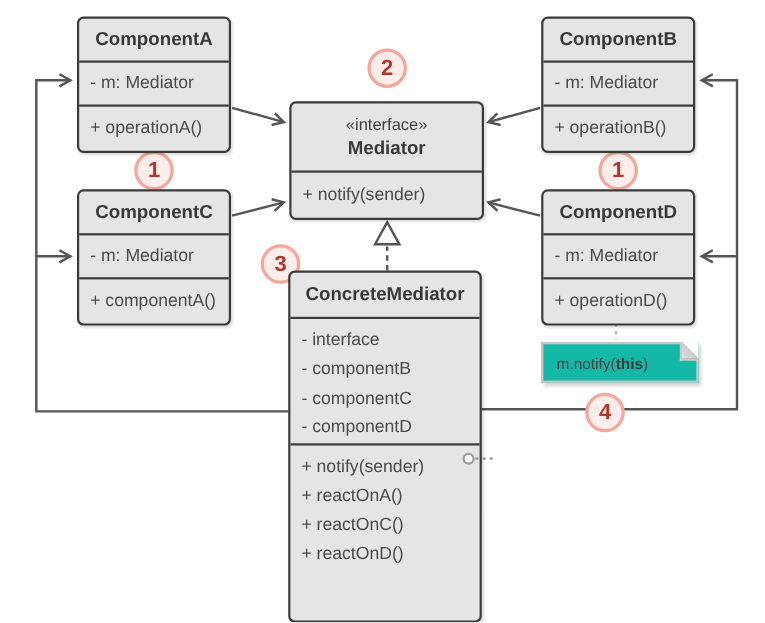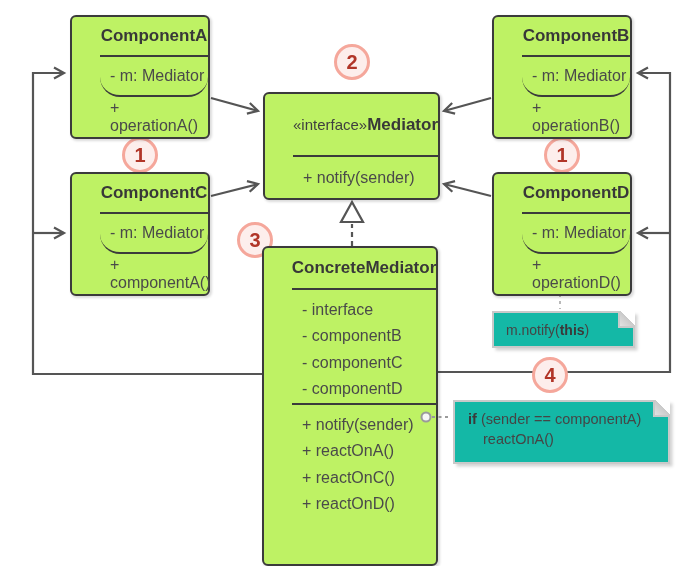--- a/index.html
+++ b/index.html
@@ -5,47 +5,46 @@
   html,body{margin:0;padding:0;background:#ffffff;}
   .canvas{
     position:relative;width:695px;height:566px;background:#ffffff;overflow:hidden;
     font-family:"Liberation Sans", sans-serif;
   }
   svg.wires{position:absolute;left:0;top:0;z-index:1;}
   svg.overlay{position:absolute;left:0;top:0;z-index:4;}
 
   
   .uml-class{
-    position:absolute;background:#bef264;border:2px solid #3b3b3b;border-radius:6px;
+    position:absolute;background:#e5e5e5;border:2px solid #3b3b3b;border-radius:6px;
     box-sizing:border-box;z-index:3;box-shadow:1.5px 1.5px 2.5px rgba(0,0,0,0.14);
     color:#4a4a4a;
-    padding-left:28px;
   }
   .uml-title{
     display:flex;align-items:center;justify-content:center;
     font-weight:bold;font-size:17px;color:#383838;
     border-bottom:2px solid #3b3b3b;box-sizing:border-box;
   }
   .uml-row{
     display:flex;align-items:center;padding-left:10px;
     font-size:16px;box-sizing:border-box;
   }
-  .uml-row.divided{border-bottom:2px solid #3b3b3b;border-radius:20px;}
+  .uml-row.divided{border-bottom:2px solid #3b3b3b;}
 
   .compA{left:70px;top:15px;width:140px;height:124px;}
   .compB{left:492px;top:15px;width:140px;height:124px;}
   .compC{left:70px;top:172px;width:140px;height:124px;}
   .compD{left:492px;top:172px;width:140px;height:124px;}
   .comp .uml-title{height:40px;}
   .comp .uml-row{height:40px;}
 
   .mediator{left:263px;top:92px;width:177px;height:108px;}
   .mediator .head{
     height:63px;border-bottom:2px solid #3b3b3b;box-sizing:border-box;
-    display:flex;flex-direction:row;align-items:center;justify-content:center;
+    display:flex;flex-direction:column;align-items:center;justify-content:center;
   }
   .stereotype{font-size:15px;color:#3f3f3f;line-height:20px;}
   .mediator .iface-name{font-size:17px;font-weight:bold;color:#383838;line-height:22px;}
   .mediator .uml-row{height:41px;}
 
   .concrete{left:262px;top:246px;width:176px;height:320px;}
   .concrete .uml-title{height:42px;}
   .concrete .section{
     padding:7px 0 0 10px;font-size:16px;line-height:26.3px;box-sizing:border-box;
   }
@@ -172,24 +171,19 @@
       <div>+ reactOnC()</div>
       <div>+ reactOnD()</div>
     </div>
   </div>
 
   <div class="note note-notify">
     <div class="fold"></div>
     <span><span>m.notify(</span><b>this</b><span>)</span></span>
   </div>
 
-  <div class="note note-if">
-    <div class="fold"></div>
-    <div class="l1"><b>if</b><span> (sender == componentA)</span></div>
-    <div class="l2">reactOnA()</div>
-  </div>
 
   <svg class="overlay" width="695" height="566" viewBox="0 0 695 566">
     <circle cx="426" cy="417" r="4.5" fill="#f6f6f6" stroke="#9a9a9a" stroke-width="2"></circle>
     <path d="M432,417 L451,417" stroke="#9a9a9a" stroke-width="2" stroke-dasharray="3,3.5" fill="none"></path>
   </svg>
 
 </div>
 
 </body></html>

